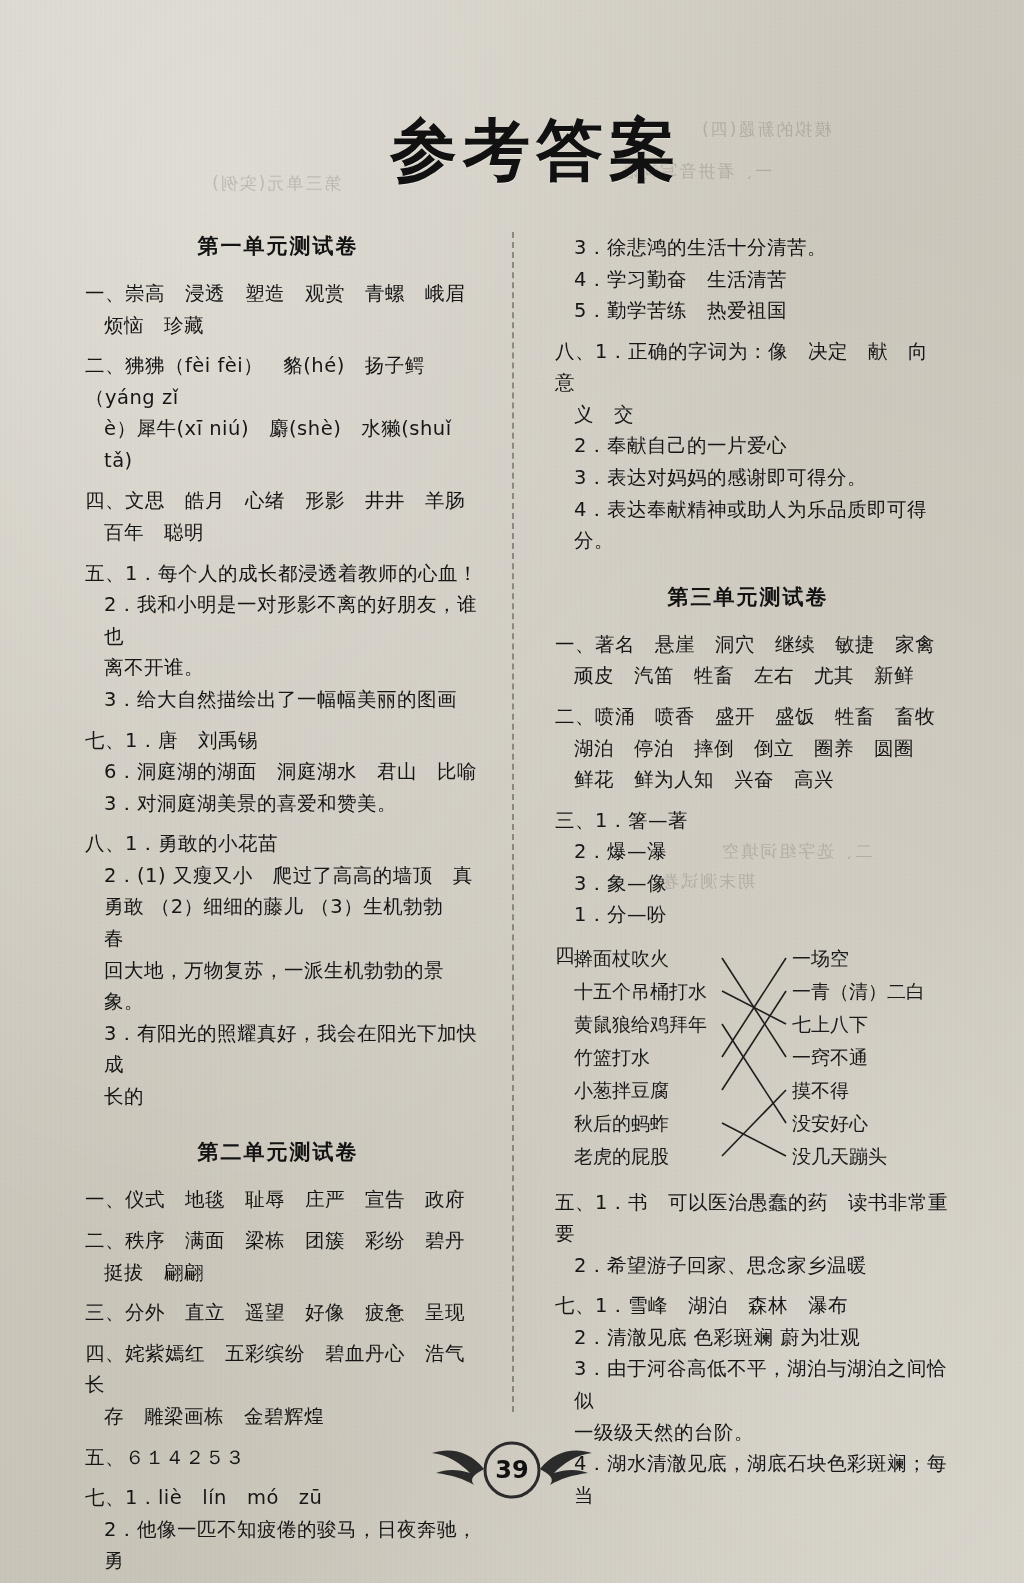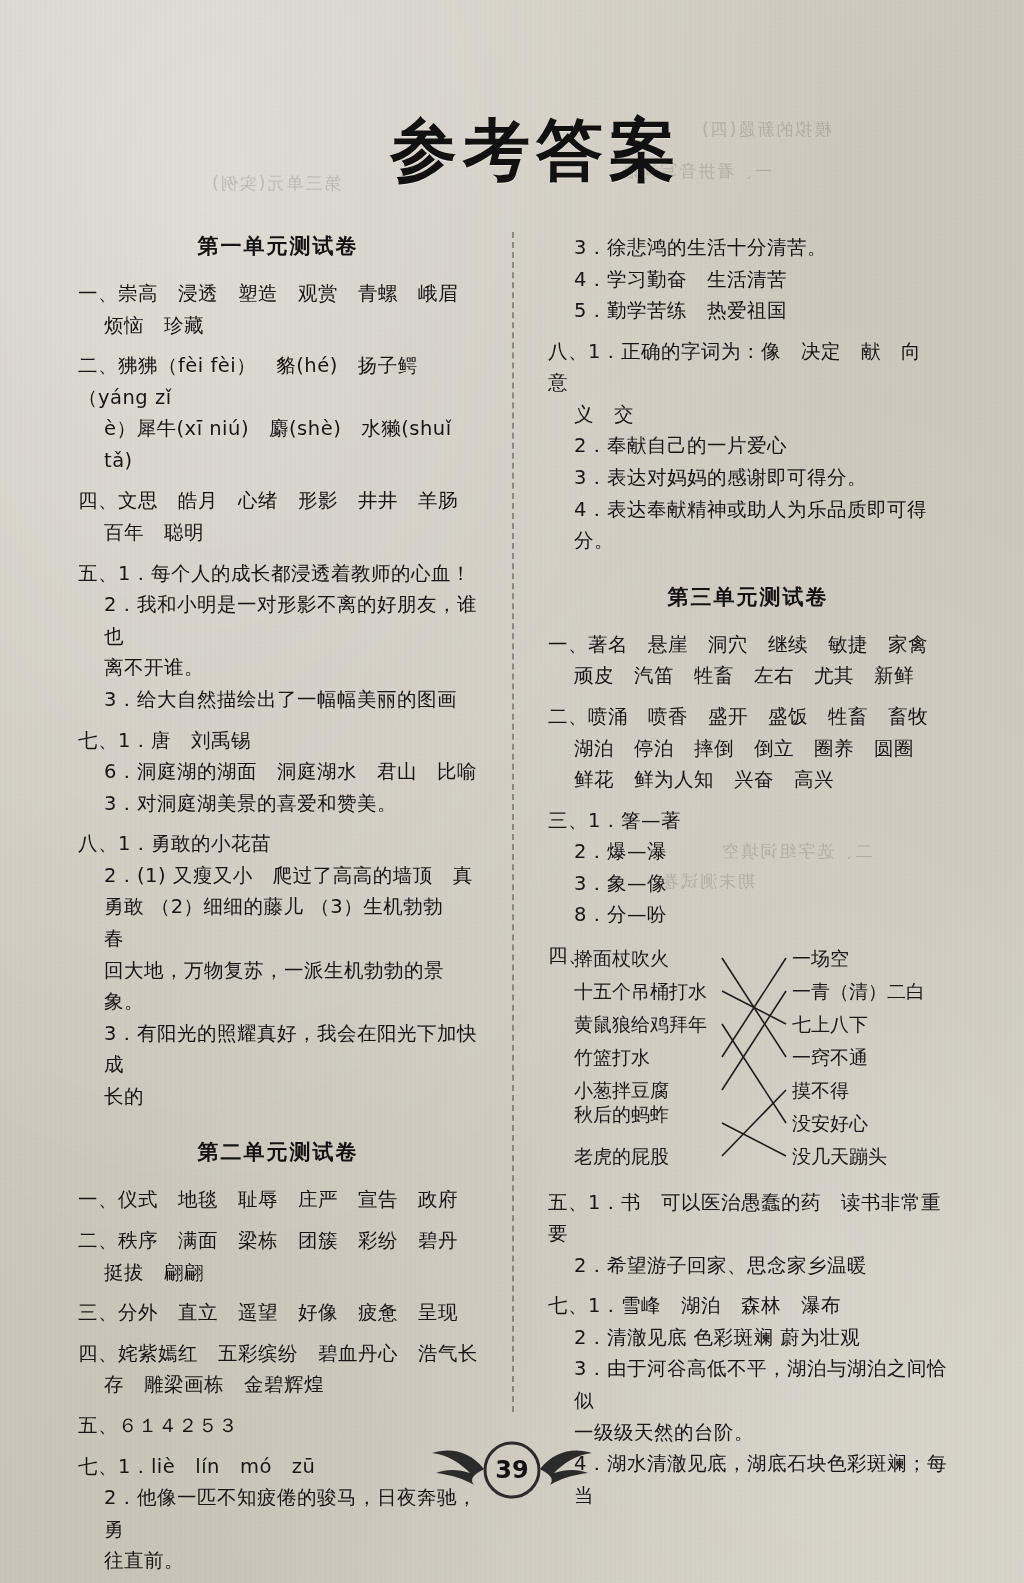--- a/index.html
+++ b/index.html
@@ -94,21 +94,21 @@
   .sec-head.first { margin-top: 0; }
 
   .line {
     font-size: 19.5px;
     line-height: 1.62;
     letter-spacing: 0.5px;
     white-space: pre-wrap;
     font-family: "DejaVu Sans", "Liberation Sans", sans-serif;
     color: #161616;
   }
-  .ind0 { margin-left: 0px; }
+  .ind0 { margin-left: 7px; }
   .ind1 { margin-left: 26px; }
   .gap { margin-top: 9px; }
 
   
   .match {
     position: relative;
     height: 232px;
     margin-top: 0;
     margin-left: 26px;
     width: 372px;
@@ -213,41 +213,41 @@
 
       <div class="sec-head">第三单元测试卷</div>
       <div class="line ind0">一、著名　悬崖　洞穴　继续　敏捷　家禽</div>
       <div class="line ind1">顽皮　汽笛　牲畜　左右　尤其　新鲜</div>
       <div class="line ind0 gap">二、喷涌　喷香　盛开　盛饭　牲畜　畜牧</div>
       <div class="line ind1">湖泊　停泊　摔倒　倒立　圈养　圆圈</div>
       <div class="line ind1">鲜花　鲜为人知　兴奋　高兴</div>
       <div class="line ind0 gap">三、1．箸—著</div>
       <div class="line ind1">2．爆—瀑</div>
       <div class="line ind1">3．象—像</div>
-      <div class="line ind1">8．分—吩</div>
+      <div class="line ind1">1．分—吩</div>
 
       <div class="line ind0 gap" style="margin-bottom:-26px;">四、</div>
       <div class="match">
         <svg width="372" height="232">
           <g stroke="#1d1d1d" stroke-width="1.6" fill="none" id="match-lines">
               <line x1="148" y1="12" x2="212" y2="111"></line>
               <line x1="148" y1="45" x2="212" y2="78"></line>
               <line x1="148" y1="78" x2="212" y2="177"></line>
               <line x1="148" y1="111" x2="212" y2="12"></line>
               <line x1="148" y1="144" x2="212" y2="45"></line>
               <line x1="148" y1="177" x2="212" y2="210"></line>
               <line x1="148" y1="210" x2="212" y2="144"></line>
             </g>
         </svg>
         <div class="lft" style="top:0px;">擀面杖吹火</div>
         <div class="lft" style="top:33px;">十五个吊桶打水</div>
         <div class="lft" style="top:66px;">黄鼠狼给鸡拜年</div>
         <div class="lft" style="top:99px;">竹篮打水</div>
         <div class="lft" style="top:132px;">小葱拌豆腐</div>
-        <div class="lft" style="top:156px;">秋后的蚂蚱</div>
+        <div class="lft" style="top:165px;">秋后的蚂蚱</div>
         <div class="lft" style="top:198px;">老虎的屁股</div>
 
         <div class="rgt" style="top:0px;">一场空</div>
         <div class="rgt" style="top:33px;">一青（清）二白</div>
         <div class="rgt" style="top:66px;">七上八下</div>
         <div class="rgt" style="top:99px;">一窍不通</div>
         <div class="rgt" style="top:132px;">摸不得</div>
         <div class="rgt" style="top:165px;">没安好心</div>
         <div class="rgt" style="top:198px;">没几天蹦头</div>
       </div>

